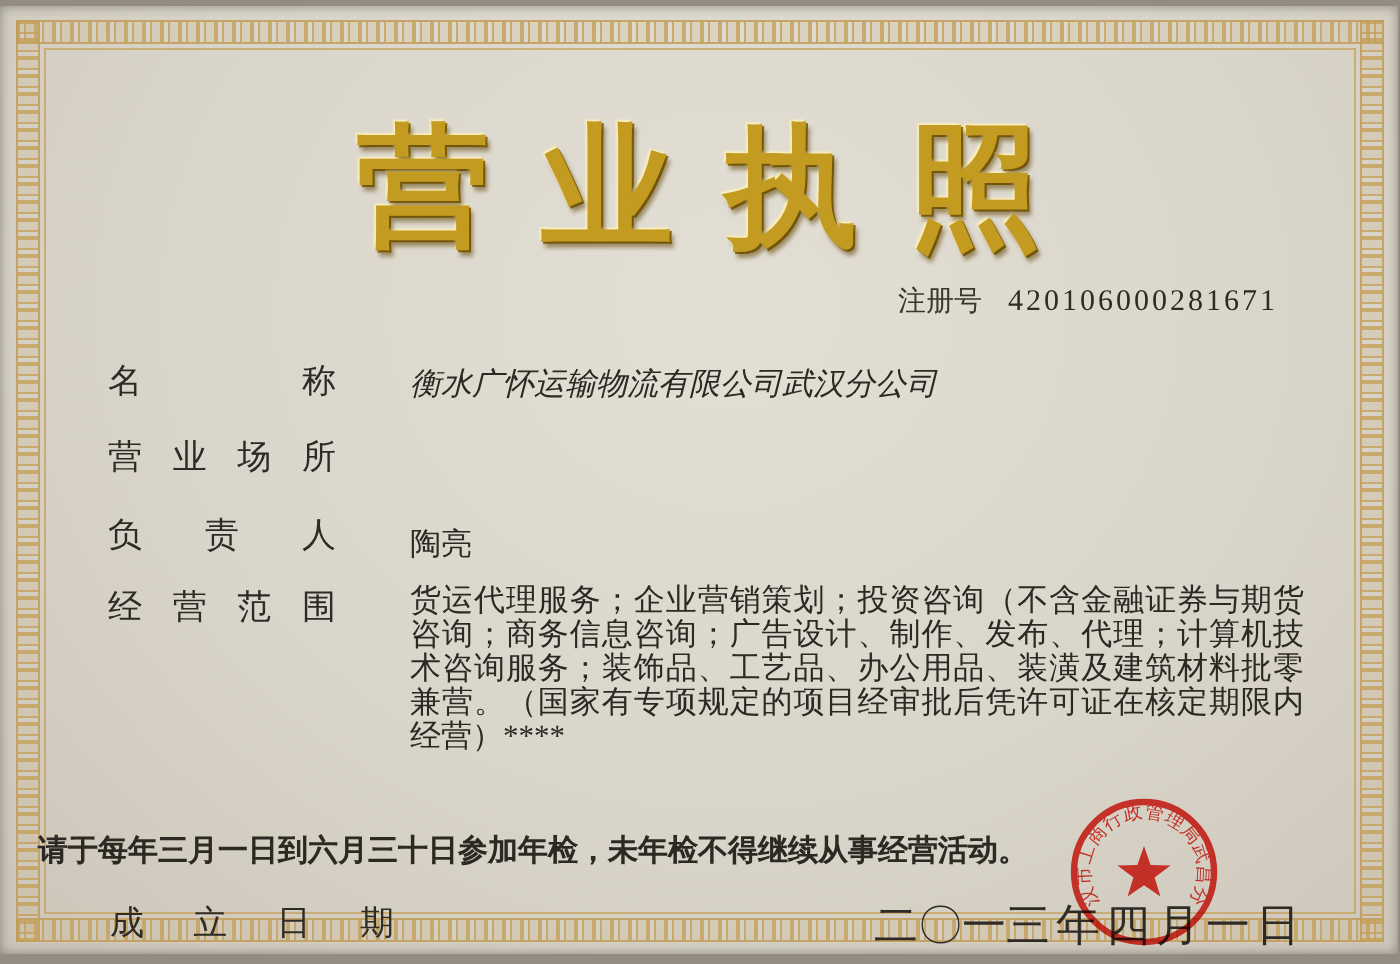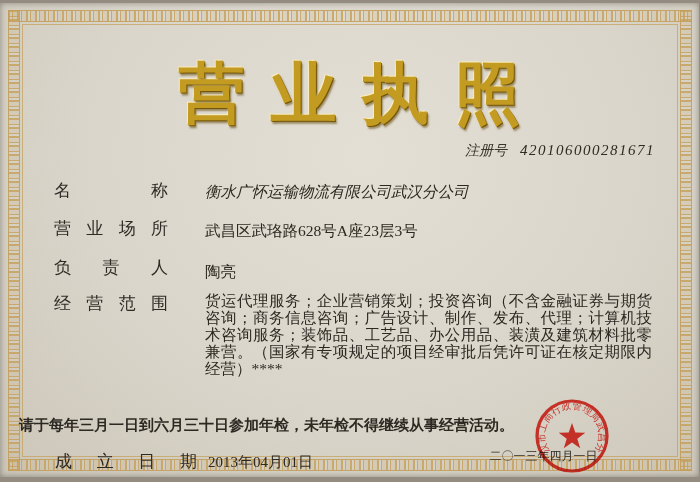--- a/index.html
+++ b/index.html
@@ -39,21 +39,21 @@
   
   .title{
     position:absolute;top:34px;left:0;right:0;margin:12px;
     text-align:center;font-size:66px;font-weight:900;
     letter-spacing:26px;text-indent:26px;
     color:#c49b21;
     text-shadow:2px 3px 2px rgba(96,70,6,.55), -1px -1px 1px rgba(255,241,185,.85),
                 1px 1px 0 #8a6a10;
   }
   
-  .reg{position:absolute;left:465px;top:139px;font-size:14px;color:#3a352d;font-style:italic;}
+  .reg{position:absolute;left:449px;top:139px;font-size:14px;color:#3a352d;}
   .reg .num{margin-left:13px;font-size:15px;letter-spacing:1.5px;color:#2e2a24;}
   
   .lbl{
     position:absolute;left:54px;width:114px;display:flex;
     justify-content:space-between;font-size:17px;color:#2e2a25;
   }
   .val{position:absolute;left:205px;font-size:15.5px;color:#2c2822;}
   .lbl-name{top:176px;} .val-name{top:179px;font-style:italic;}
   .lbl-prem{top:214px;} .val-prem{top:218px;}
   .lbl-pers{top:253px;} .val-pers{top:259px;text-align:center;}
@@ -61,22 +61,22 @@
   .val-scope{
     position:absolute;left:205px;top:289px;width:447px;margin:0;
     font-size:15.5px;line-height:17px;color:#2c2822;text-align:justify;
   }
   
   .note{position:absolute;left:19px;top:413px;margin:0;font-size:15px;color:#2c2822;font-weight:bold;}
   .lbl-est{top:447px;left:55px;width:142px;}
   .val-est{top:450px;left:208px;font-size:15px;}
   .issue-date{
     position:absolute;left:437px;top:445px;width:213px;
-    display:flex;justify-content:center;
-    font-size:12px;color:#2e2a25;
+    display:flex;justify-content:space-between;
+    font-size:22px;color:#2e2a25;
   }
   
   .seal{
     position:absolute;left:533px;top:394px;width:78px;height:78px;
     opacity:.9;mix-blend-mode:multiply;
   }
 </style>
 </head>
 <body>
 
@@ -99,21 +99,20 @@
     <span>称</span>
   </div>
   <div class="val val-name">衡水广怀运输物流有限公司武汉分公司</div>
 
   <div class="lbl lbl-prem">
     <span>营</span>
     <span>业</span>
     <span>场</span>
     <span>所</span>
   </div>
-  <div class="val val-prem">武昌区武珞路628号A座23层3号</div>
 
   <div class="lbl lbl-pers">
     <span>负</span>
     <span>责</span>
     <span>人</span>
   </div>
   <div class="val val-pers">陶亮</div>
 
   <div class="lbl lbl-scope">
     <span>经</span>
@@ -124,21 +123,20 @@
   <p class="val-scope">货运代理服务；企业营销策划；投资咨询（不含金融证券与期货咨询；商务信息咨询；广告设计、制作、发布、代理；计算机技术咨询服务；装饰品、工艺品、办公用品、装潢及建筑材料批零兼营。（国家有专项规定的项目经审批后凭许可证在核定期限内经营）****</p>
 
   <p class="note">请于每年三月一日到六月三十日参加年检，未年检不得继续从事经营活动。</p>
 
   <div class="lbl lbl-est">
     <span>成</span>
     <span>立</span>
     <span>日</span>
     <span>期</span>
   </div>
-  <div class="val val-est">2013年04月01日</div>
 
   <div class="issue-date">
     <span>二〇一三</span>
     <span>年</span>
     <span>四</span>
     <span>月</span>
     <span>一</span>
     <span>日</span>
   </div>
 

